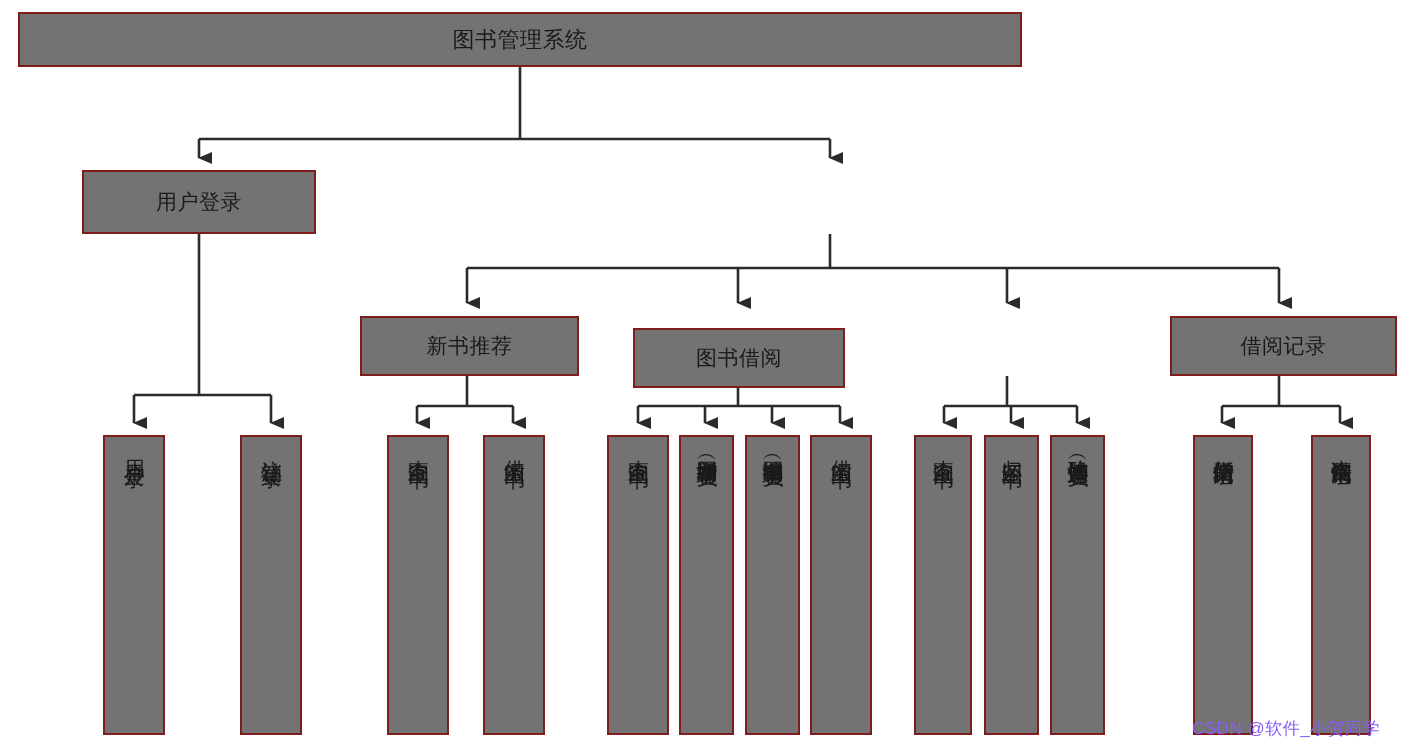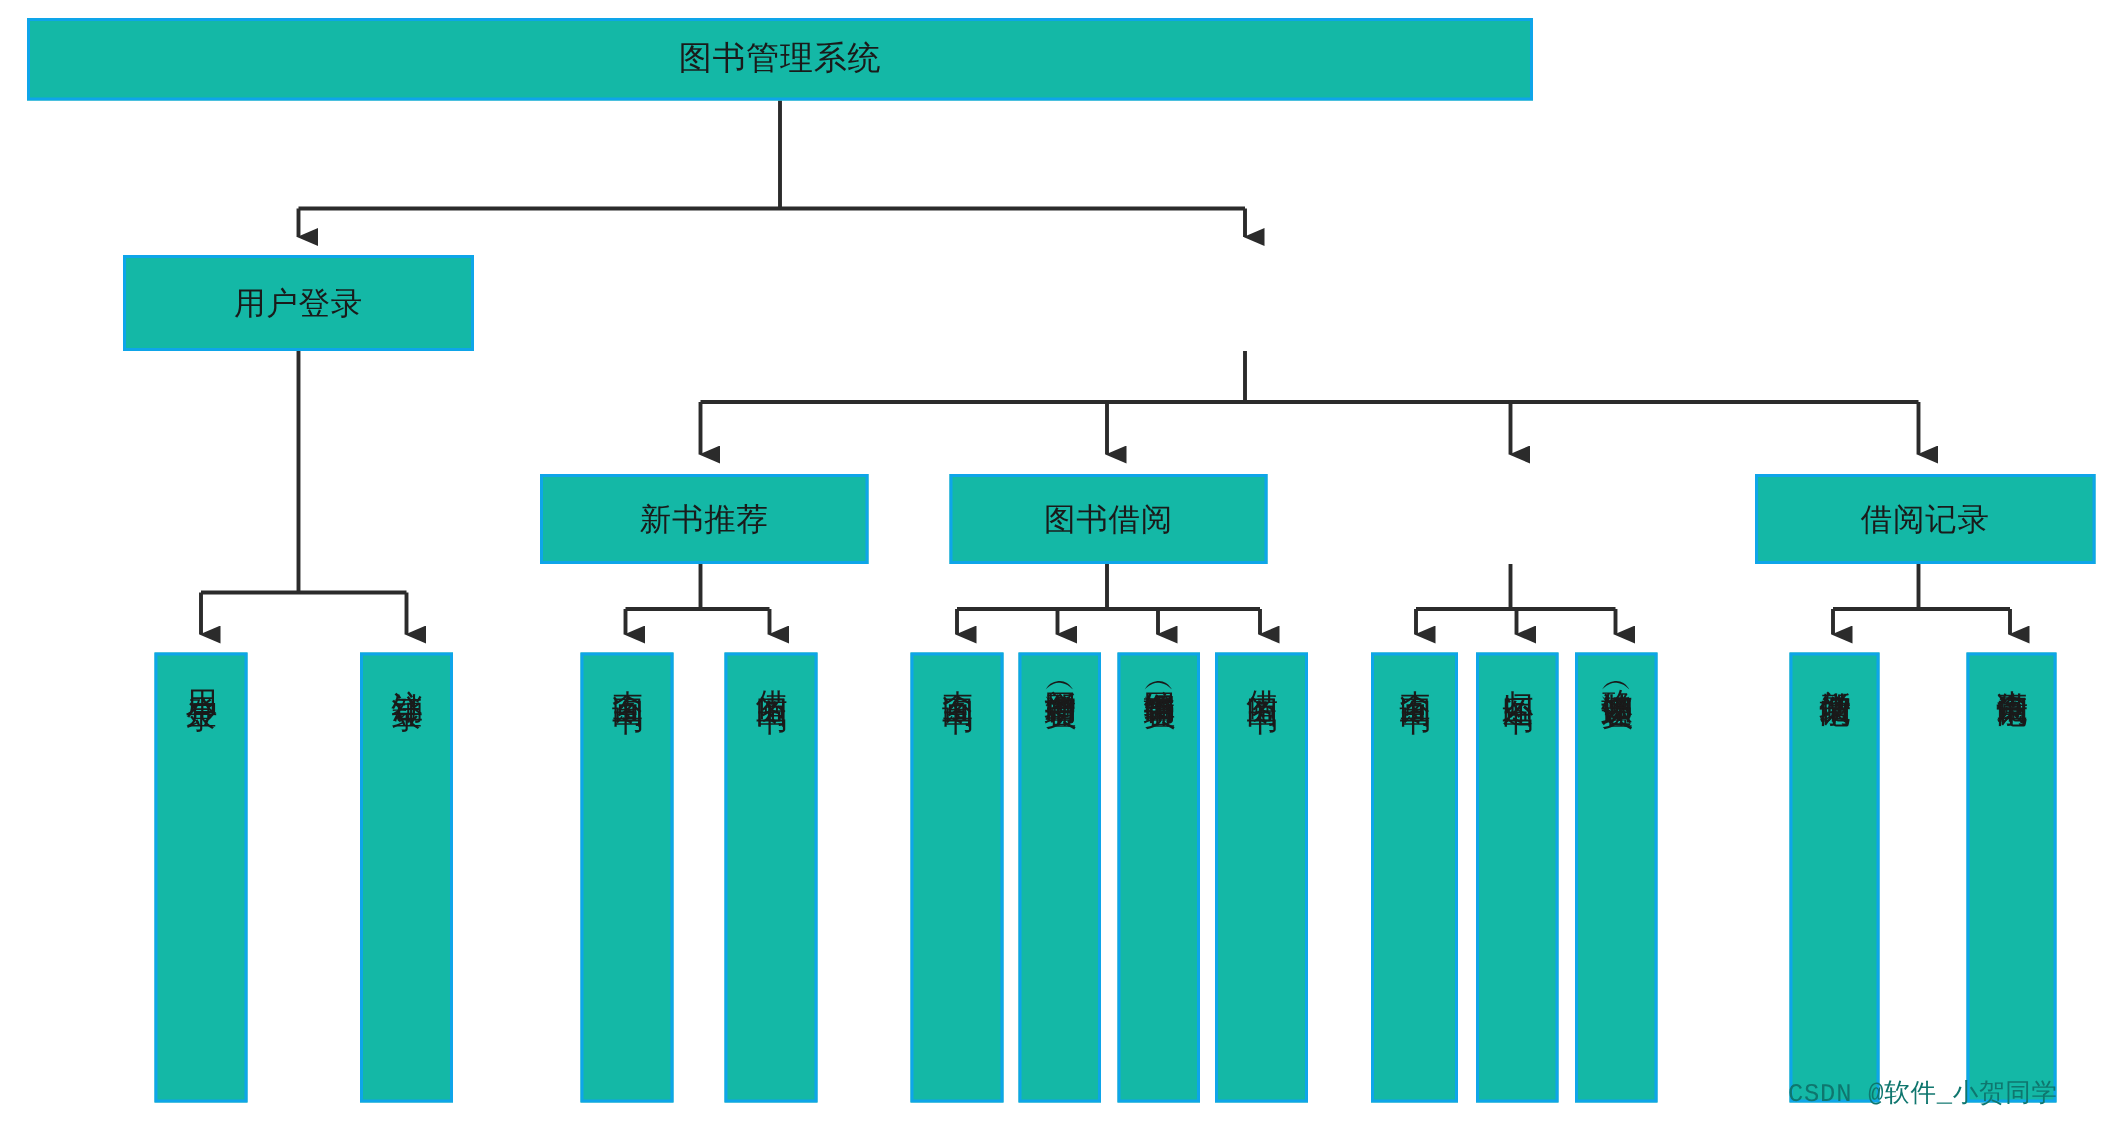--- a/index.html
+++ b/index.html
@@ -21,22 +21,22 @@
     position: absolute;
     left: 0;
     top: 0;
     width: 1405px;
     height: 747px;
     pointer-events: none;
   }
   .node {
     position: absolute;
     box-sizing: border-box;
-    border: 2px solid #0ea5e9;
-    background: #14b8a6;
+    border: 2px solid #7f1d1d;
+    background: #737373;
     display: flex;
     align-items: center;
     justify-content: center;
     color: #1a1a1a;
   }
   .node .label {
     display: block;
     text-align: center;
     line-height: 1.18;
     letter-spacing: 0.5px;
@@ -60,24 +60,24 @@
     line-height: 1.0;
     letter-spacing: 3px;
     white-space: nowrap;
   }
   .node.vert.tall .label {
     letter-spacing: 1px;
   }
   .watermark {
     position: absolute;
     font-size: 17px;
-    color: #0f766e;
+    color: #8b5cf6;
     white-space: nowrap;
     letter-spacing: 0.5px;
-    font-family: Liberation Mono, monospace;
+    font-family: Liberation Sans, sans-serif;
   }
 </style>
 </head>
 <body>
 
 <div id="canvas">
 
   <svg id="edges" viewBox="0 0 1405 747">
     <defs>
       <marker id="arrow" viewBox="0 0 12 14" refX="6" refY="13" markerWidth="12" markerHeight="14" orient="auto-start-reverse" markerUnits="userSpaceOnUse">
@@ -134,21 +134,21 @@
     <span class="label">图书管理系统</span>
   </div>
 
   <div class="node horiz" style="left:82px; top:170px; width:234px; height:64px;">
     <span class="label">用户登录</span>
   </div>
 
   <div class="node horiz" style="left:360px; top:316px; width:219px; height:60px;">
     <span class="label">新书推荐</span>
   </div>
-  <div class="node horiz" style="left:633px; top:316px; width:212px; height:60px;">
+  <div class="node horiz" style="left:633px; top:328px; width:212px; height:60px;">
     <span class="label">图书借阅</span>
   </div>
   <div class="node horiz" style="left:1170px; top:316px; width:227px; height:60px;">
     <span class="label">借阅记录</span>
   </div>
 
   <div class="node vert" style="left:103px; top:435px; width:62px; height:300px;">
     <span class="label">用户登录</span>
   </div>
   <div class="node vert" style="left:240px; top:435px; width:62px; height:300px;">

